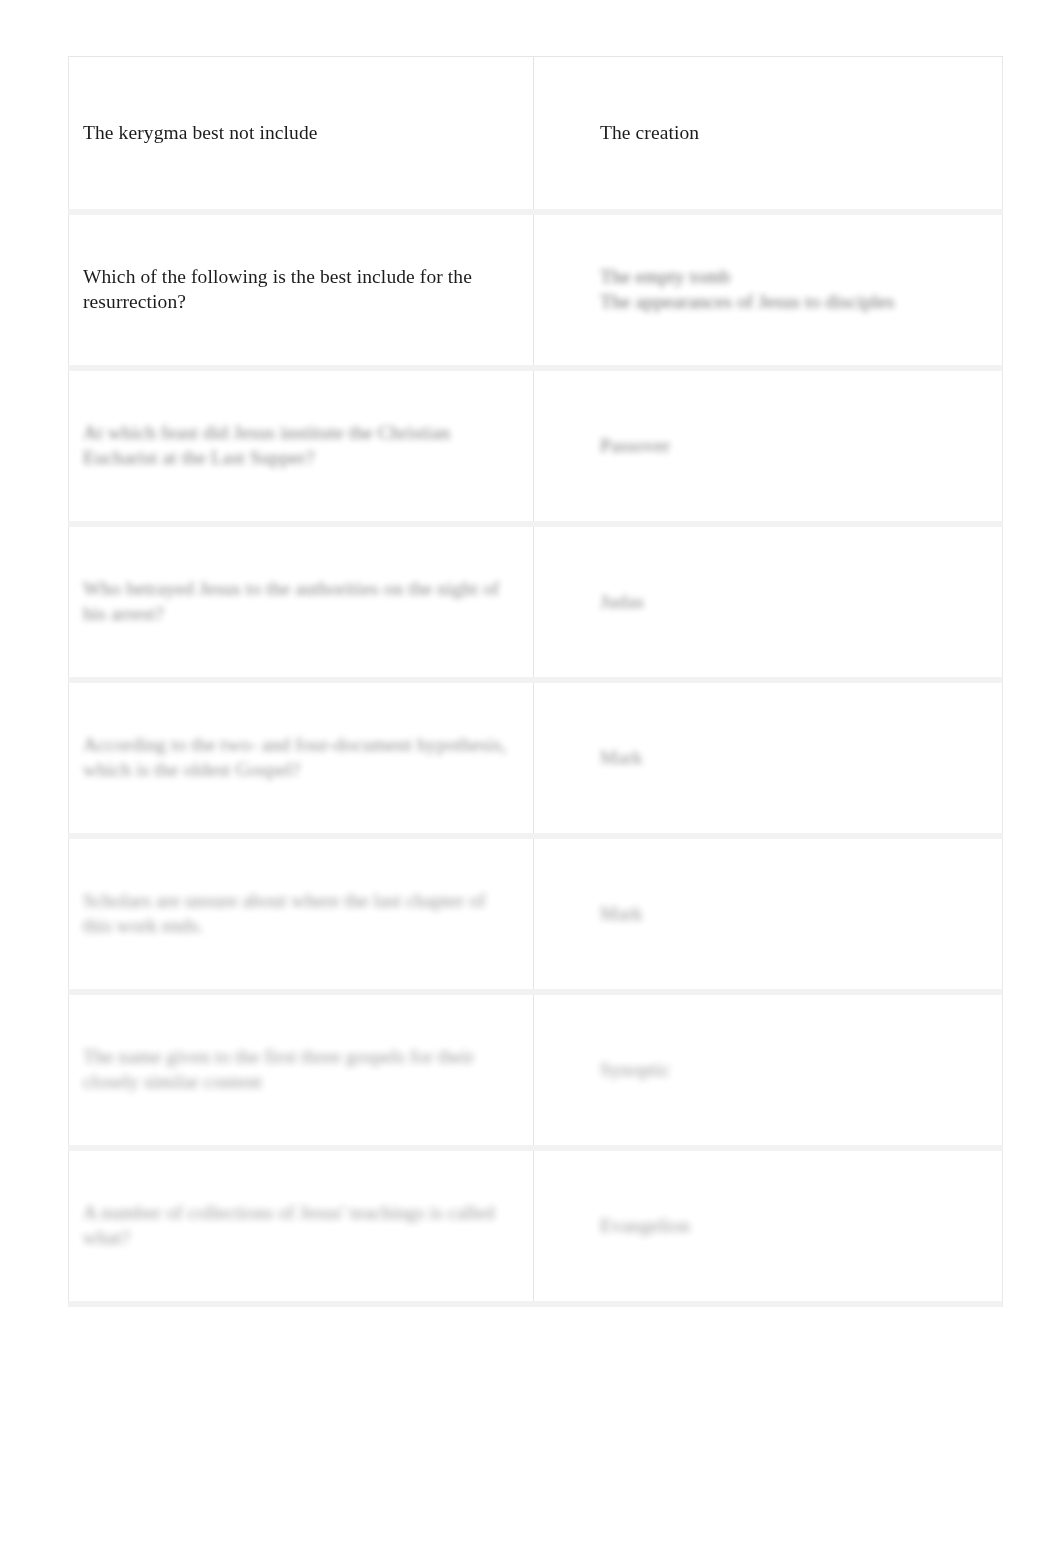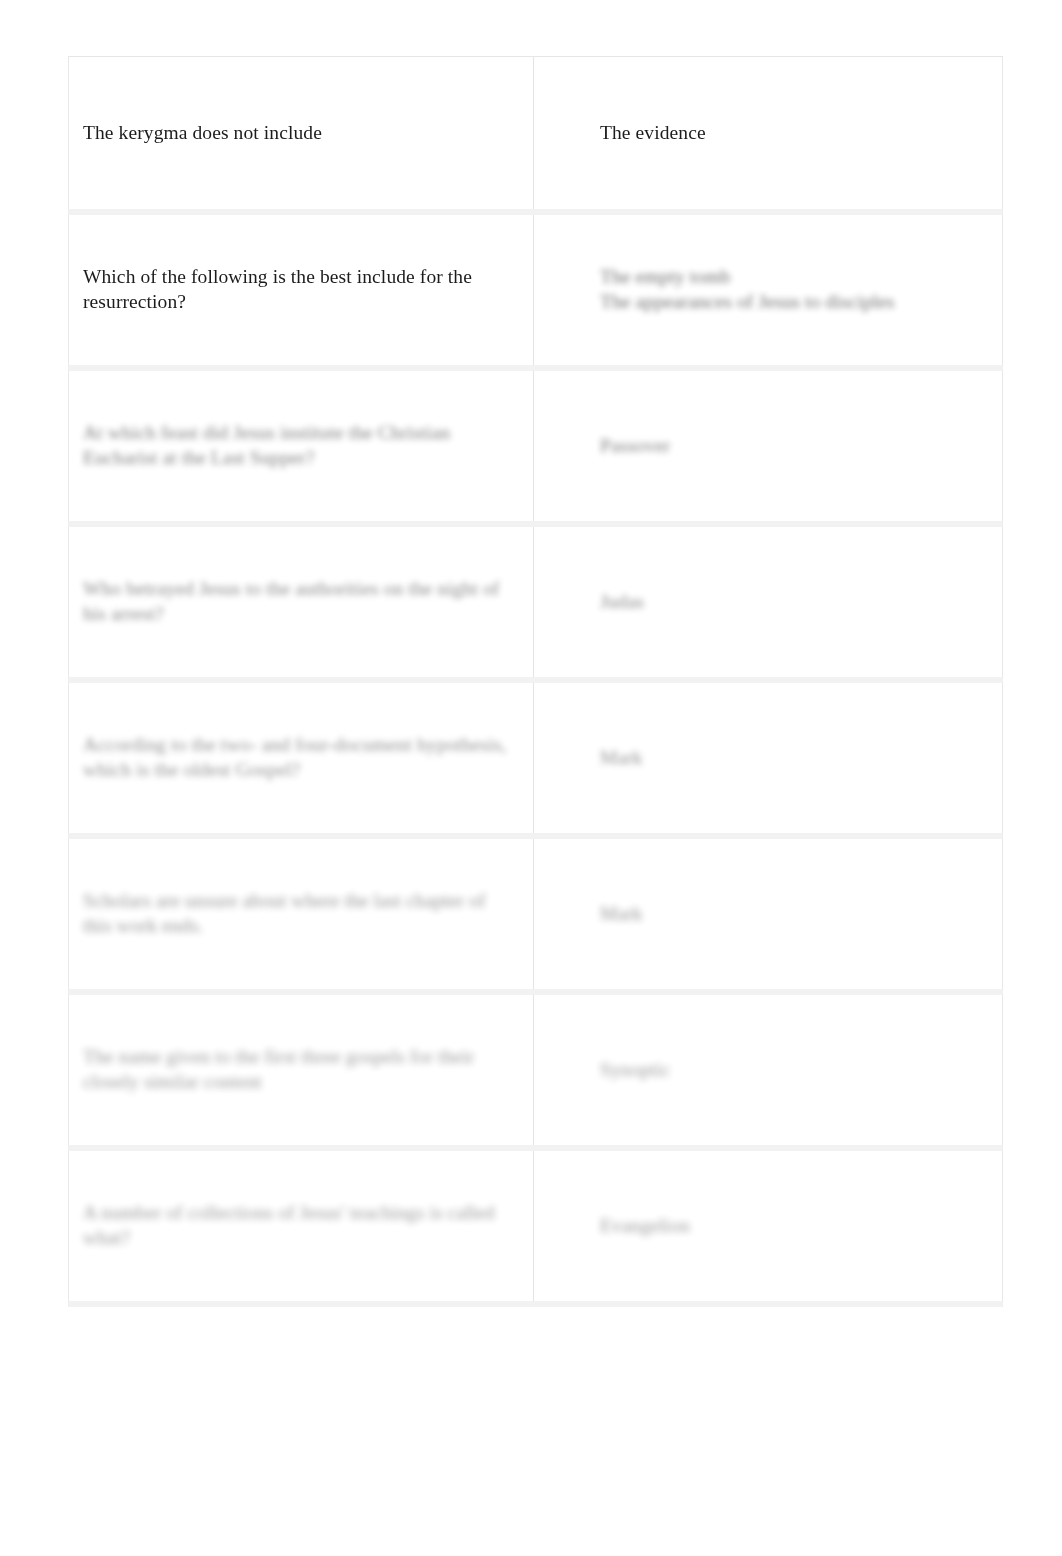--- a/index.html
+++ b/index.html
@@ -111,24 +111,24 @@
   .h-b { height: 150px; }
 </style>
 </head>
 <body>
 
 <div class="page">
   <div class="card-table" id="table-root">
       <div class="row-top-rule"></div>
       <div class="row h-a">
         <div class="cell cell-term">
-          <div class="cell-text b0">The kerygma does not include</div>
+          <div class="cell-text b0">The kerygma best not include</div>
         </div>
         <div class="cell cell-def">
-          <div class="cell-text b0">The evidence</div>
+          <div class="cell-text b0">The creation</div>
         </div>
       </div>
       <div class="row-gap"></div>
       <div class="row h-b">
         <div class="cell cell-term">
           <div class="cell-text b0">Which of the following is the best include for the resurrection?</div>
         </div>
         <div class="cell cell-def">
           <div class="cell-text b2">The empty tomb
 The appearances of Jesus to disciples</div>

